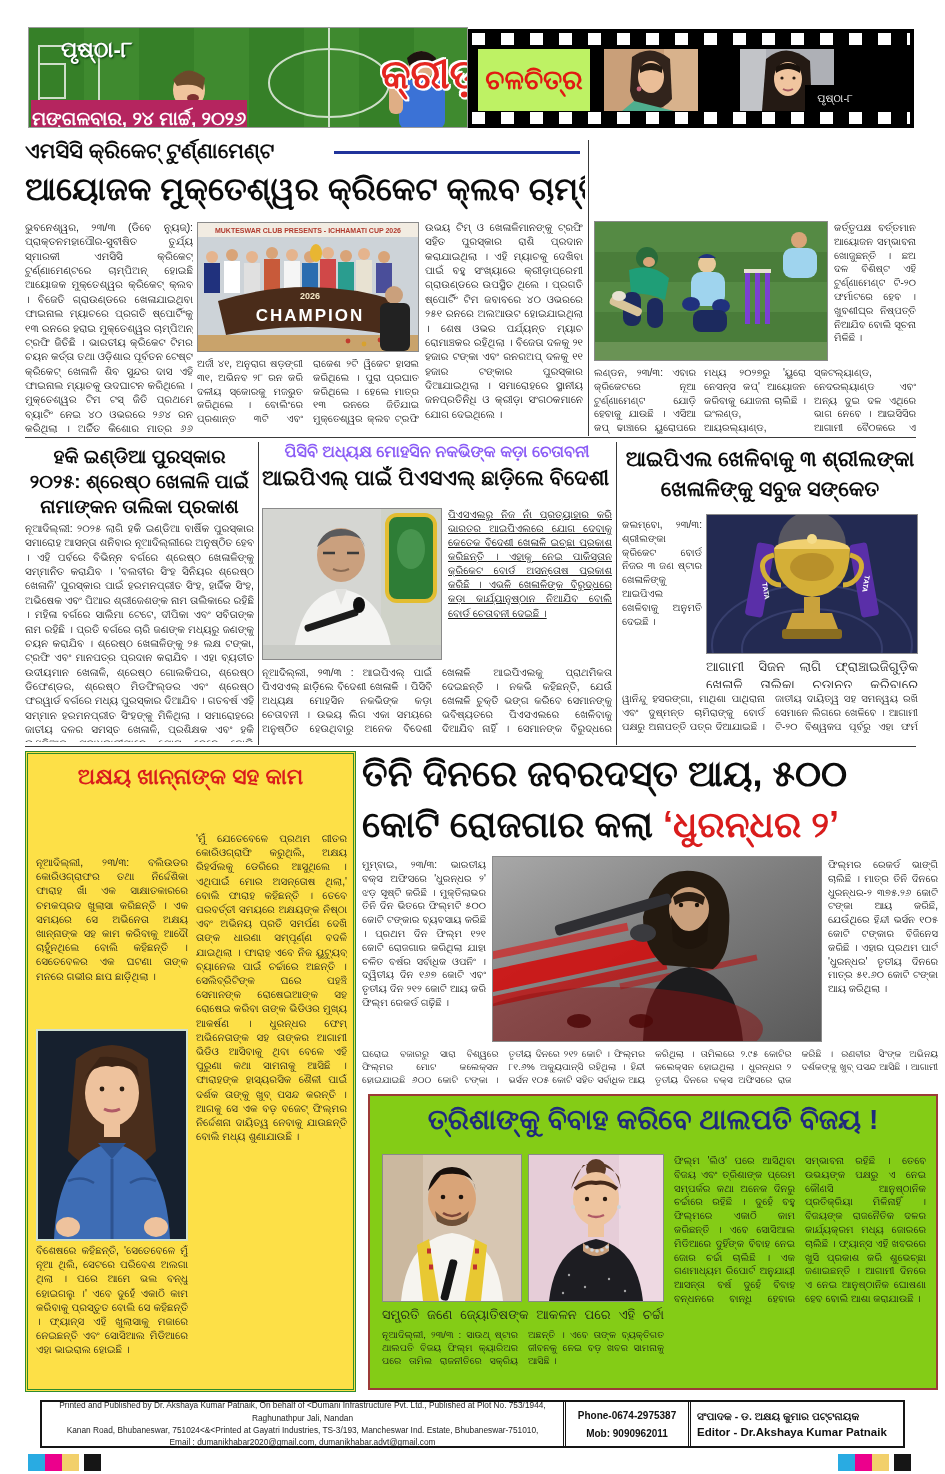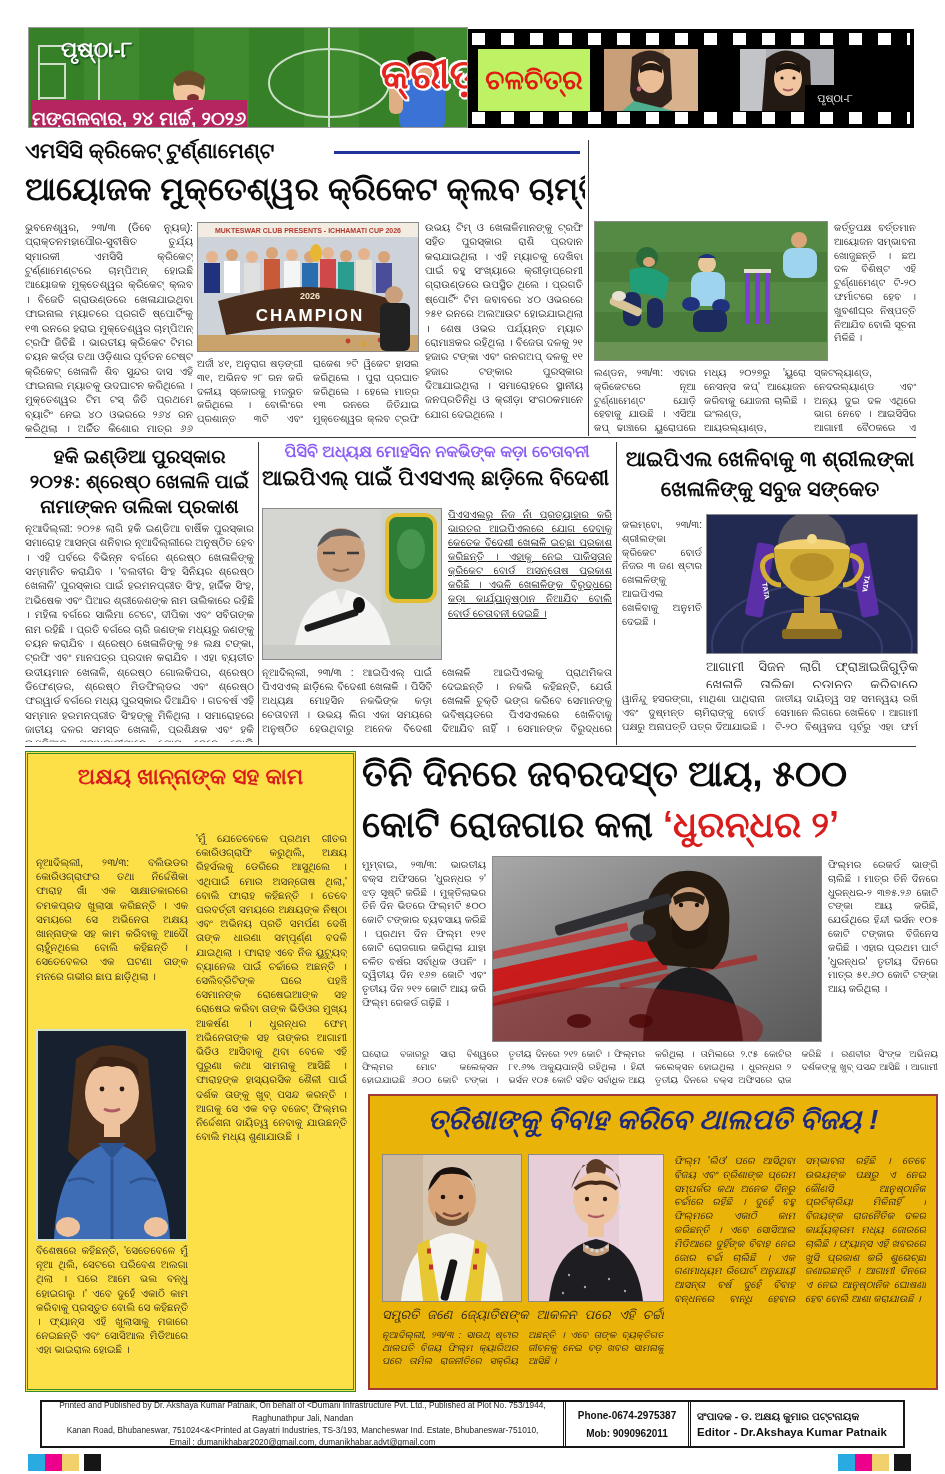--- a/index.html
+++ b/index.html
@@ -24,21 +24,21 @@
   .holes{position:absolute;left:4px;right:4px;height:12px;
          background:repeating-linear-gradient(90deg,#fff 0 13px,#000 13px 29px);}
   .film-frame{position:absolute;overflow:hidden;}
   .title-frame{background:#bef264;display:flex;align-items:center;justify-content:center;}
   .cinema-title{color:#e11a12;font-size:27px;font-weight:700;}
   .page-badge{position:absolute;background:#000;color:#fff;font-size:11px;display:flex;
               align-items:center;justify-content:center;}
   
   .red-kicker{color:#8b5cf6;font-weight:700;font-size:16px;}
   .green-box{border:3px double #2e8b2e;box-sizing:border-box;background:#fde047;}
-  .red-box{border:2px solid #9c3b38;box-sizing:border-box;background:#eab308;font-style:italic;}
+  .red-box{border:2px solid #9c3b38;box-sizing:border-box;background:#84cc16;}
   .navy{color:#1f2a7d;}
   .red-txt{color:#d91c1c;}
   
   .footer-box{border:2px solid #151515;box-sizing:border-box;display:flex;align-items:stretch;background:#fff;}
   .fcell1{flex:1;display:flex;flex-direction:column;justify-content:center;text-align:center;
           font-size:8.3px;line-height:1.5;color:#222;padding:2px 6px;}
   .fcell2{width:118px;border-left:3px double #151515;display:flex;flex-direction:column;
           justify-content:space-around;text-align:center;font-size:10px;font-weight:700;color:#111;padding:4px 2px;}
   .fcell3{width:200px;border-left:3px double #151515;display:flex;flex-direction:column;
           justify-content:center;font-size:10.5px;font-weight:700;color:#111;padding:2px 6px;gap:3px;}

